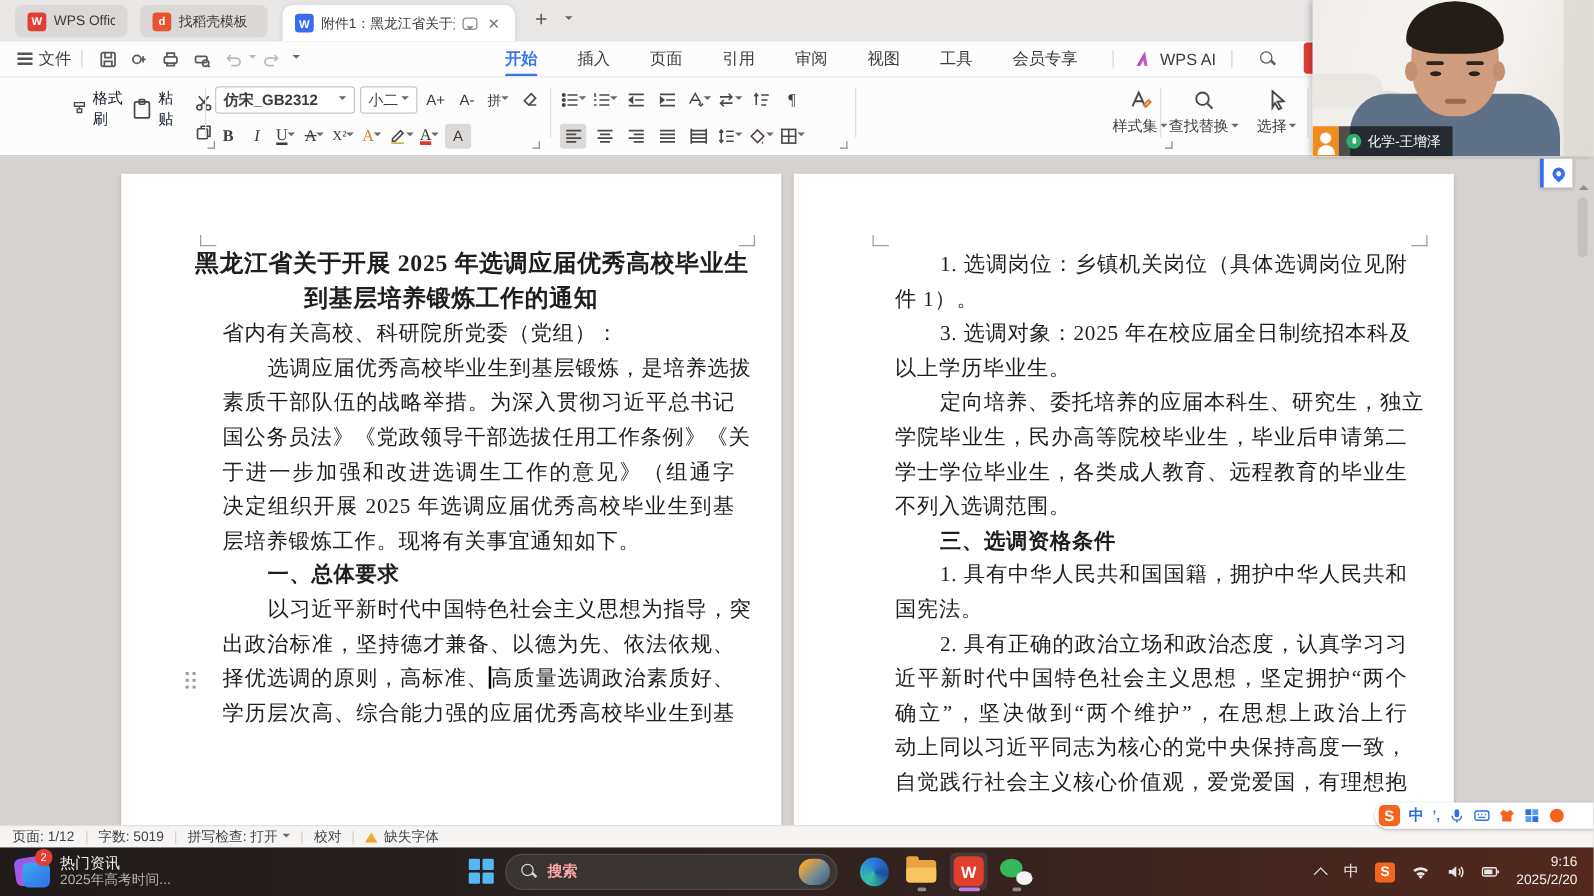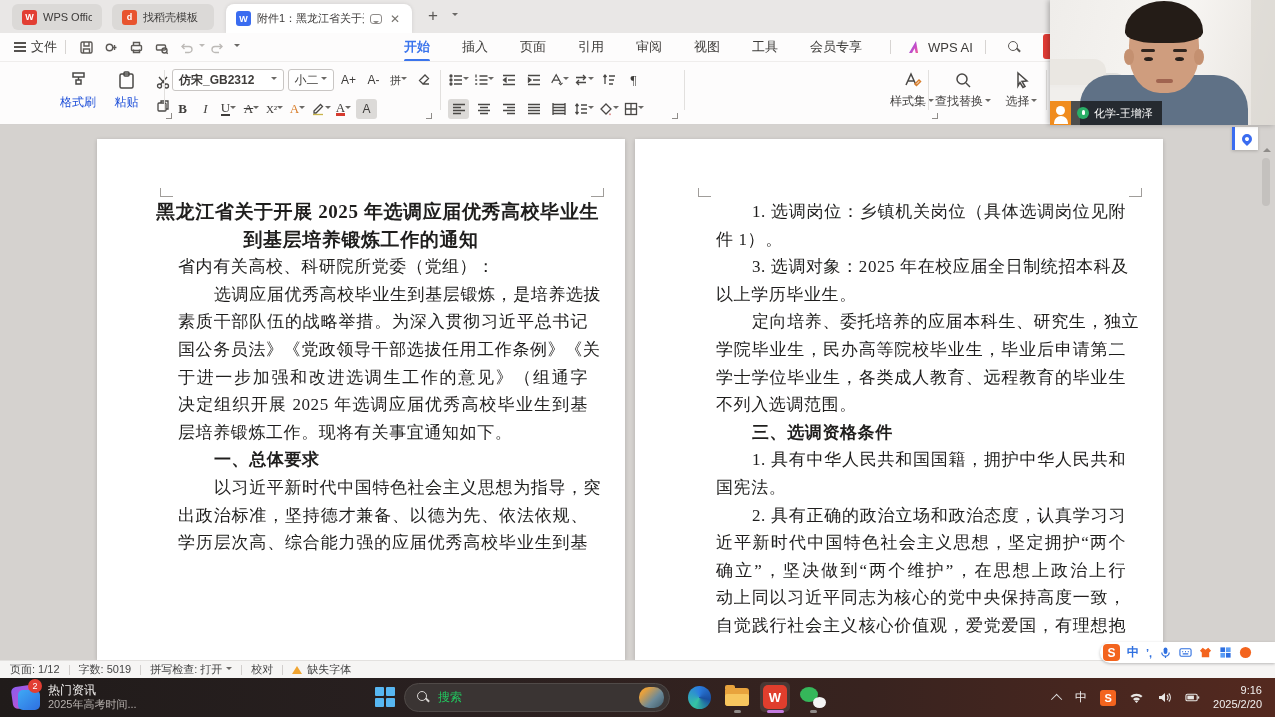--- a/index.html
+++ b/index.html
@@ -41,21 +41,21 @@
   #wpsai { display:flex; align-items:center; gap:5px; margin-left:10px; }
   .ai-logo { width:14px; height:12px; background:linear-gradient(120deg,#7a4df0,#e050b8 60%,#f09040); clip-path:polygon(0 100%,50% 0,65% 100%,48% 100%,40% 60%,22% 100%); }
   #menu-search { margin-left:14px; }
   .mag { position:relative; width:13px; height:13px; display:inline-block; }
   .mag:before { content:""; position:absolute; left:0; top:0; width:8px; height:8px; border:1.5px solid #5c5956; border-radius:50%; }
   .mag:after { content:""; position:absolute; left:8px; top:8px; width:5px; height:1.5px; background:#5c5956; transform:rotate(45deg); }
 
   
   #toolbar { position:absolute; left:0; top:61px; width:1275px; height:64px; background:#fdfcfc; border-top:1px solid #efedec; border-bottom:1px solid #d4d1cf; }
   .tb-group { position:absolute; top:5px; height:52px; }
-  .bigbtn { display:inline-flex; flex-direction:column; align-items:center; width:44px; font-size:12px; color:#1d4ed8; gap:3px; padding-top:3px; }
+  .bigbtn { display:inline-flex; flex-direction:row; align-items:center; width:44px; font-size:12px; color:#0f172a; gap:3px; padding-top:3px; }
   .bigbtn svg { width:21px; height:21px; stroke:#4a4846; fill:none; stroke-width:1.5; }
   .gdiv { position:absolute; top:8px; width:1px; height:40px; background:#e2e0de; }
   .trow { display:flex; align-items:center; height:26px; gap:2px; }
   .selbox { height:22px; border:1px solid #c9c6c4; border-radius:3px; background:#fff; display:flex; align-items:center; justify-content:space-between; padding:0 6px; font-size:12px; color:#3e3c3a; }
   .ticon { display:inline-flex; align-items:center; justify-content:center; min-width:21px; height:20px; border-radius:3px; font-size:13px; color:#3e3c3a; font-family:"Liberation Serif",serif; }
   .ticon svg { width:14px; height:14px; stroke:#4a4846; fill:none; stroke-width:1.3; }
   .ticon.sel { background:#dcdad8; }
   .corner { position:absolute; right:2px; bottom:0px; width:6px; height:6px; border-right:1.6px solid #8f8c89; border-bottom:1.6px solid #8f8c89; }
   .u-red { text-decoration:none; border-bottom:3px solid #d63b2f; line-height:11px; }
   .u-blk { border-bottom:2px solid #3e3c3a; line-height:12px; }
@@ -126,21 +126,21 @@
   .widg-card1 { position:absolute; left:2px; top:4px; width:22px; height:22px; border-radius:5px; background:linear-gradient(140deg,#8a5cf0,#d052c8); transform:rotate(-8deg); }
   .widg-card2 { position:absolute; left:8px; top:8px; width:22px; height:20px; border-radius:5px; background:linear-gradient(140deg,#3fa9f5,#2e6fe0); }
   .widg-badge { position:absolute; right:-2px; top:-3px; min-width:14px; height:14px; border-radius:7px; background:#e23e33; color:#fff; font-size:9px; display:flex; align-items:center; justify-content:center; padding:0 3px; }
   .widg-txt { line-height:14px; }
   .widg-title { font-size:12px; color:#f2f0ef; }
   .widg-sub { font-size:11px; color:#b6b0ad; }
   #startbtn { position:absolute; left:375px; top:9px; width:21px; height:21px; display:grid; grid-template-columns:9px 9px; grid-template-rows:9px 9px; gap:2px; }
   #startbtn i { background:#57b7f2; border-radius:1px; }
   #tb-search { position:absolute; left:404px; top:5px; width:266px; height:29px; border-radius:15px; background:#3a3433; border:1px solid #504a48; display:flex; align-items:center; padding:0 5px 0 12px; gap:8px; }
   #tb-search .mag:before { border-color:#d8d5d3; } #tb-search .mag:after { background:#d8d5d3; }
-  #tb-search .ph { font-size:12px; color:#22c55e; flex:1; }
+  #tb-search .ph { font-size:12px; color:#fca5a5; flex:1;font-weight:bold; }
   .search-thumb { width:25px; height:21px; border-radius:10px; background:linear-gradient(135deg,#e8a13c 20%,#6c8a99 60%,#3d5a6b); }
   .tb-app { position:absolute; top:4px; width:30px; height:30px; display:flex; align-items:center; justify-content:center; border-radius:5px; }
   .tb-app .dash { position:absolute; bottom:-1px; width:7px; height:3px; border-radius:2px; background:#8f8a88; }
   #app-wps { background:rgba(255,255,255,.10); }
   #app-wps .dash { width:17px; background:#c57be0; }
   .edge-ic { width:23px; height:23px; border-radius:50%; background:conic-gradient(from 210deg,#35c4a2,#2b7de0 40%,#1a4fa0 70%,#35c4a2); }
   .folder-ic { position:relative; width:24px; height:18px; }
   .folder-ic .back { position:absolute; inset:0; background:#e8a33d; border-radius:2px 3px 3px 3px; }
   .folder-ic .back:before { content:""; position:absolute; left:0; top:-3px; width:10px; height:4px; background:#e8a33d; border-radius:2px 2px 0 0; }
   .folder-ic .front { position:absolute; left:0; bottom:0; width:24px; height:12px; background:#f7c65e; border-radius:2px 2px 3px 3px; }
@@ -528,20 +528,21 @@
           <div class="doc-line end">省内有关高校、科研院所党委（党组）：</div>
           <div class="doc-line indent">选调应届优秀高校毕业生到基层锻炼，是培养选拔</div>
           <div class="doc-line">素质干部队伍的战略举措。为深入贯彻习近平总书记</div>
           <div class="doc-line">国公务员法》《党政领导干部选拔任用工作条例》《关</div>
           <div class="doc-line">于进一步加强和改进选调生工作的意见》（组通字</div>
           <div class="doc-line">决定组织开展 2025 年选调应届优秀高校毕业生到基</div>
           <div class="doc-line end">层培养锻炼工作。现将有关事宜通知如下。</div>
           <div class="doc-line bold indent end">一、总体要求</div>
           <div class="doc-line indent">以习近平新时代中国特色社会主义思想为指导，突</div>
           <div class="doc-line">出政治标准，坚持德才兼备、以德为先、依法依规、</div>
+          <div class="doc-line"><span>择优选调的原则，高标准、</span><span class="caret"></span><span>高质量选调政治素质好、</span><span class="drag-handle"></span></div>
           <div class="doc-line">学历层次高、综合能力强的应届优秀高校毕业生到基</div>
         </div>
     </div>
     <div class="page" id="page2">
       <span class="cmark l"></span>
       <span class="cmark r"></span>
       <div class="pagebody">
           <div class="doc-line indent">1. 选调岗位：乡镇机关岗位（具体选调岗位见附</div>
           <div class="doc-line end">件 1）。</div>
           <div class="doc-line indent">3. 选调对象：2025 年在校应届全日制统招本科及</div>

